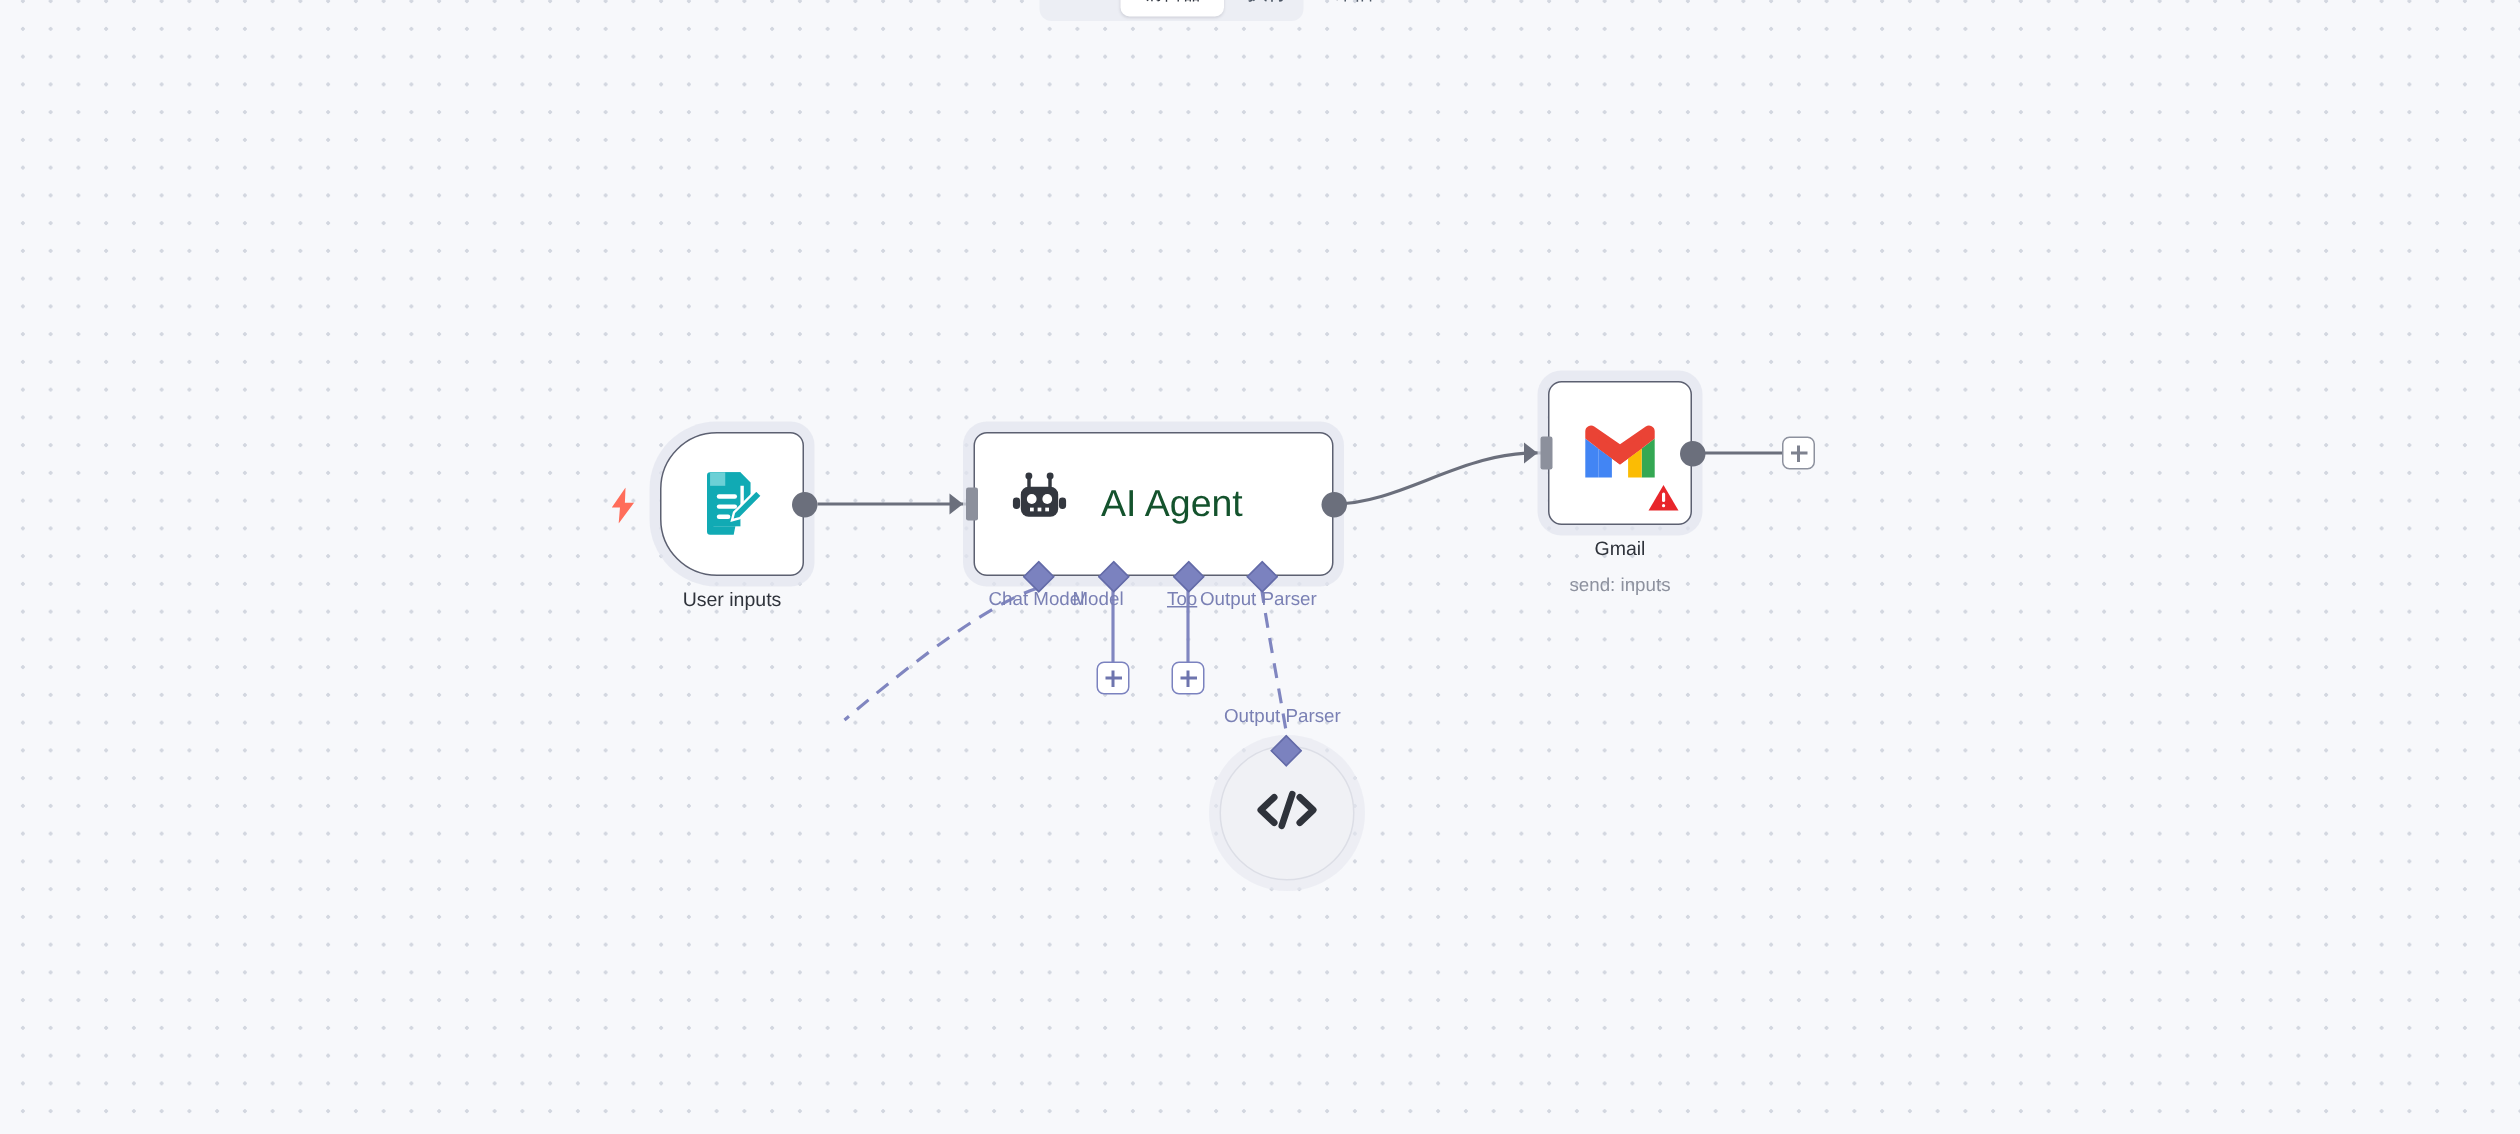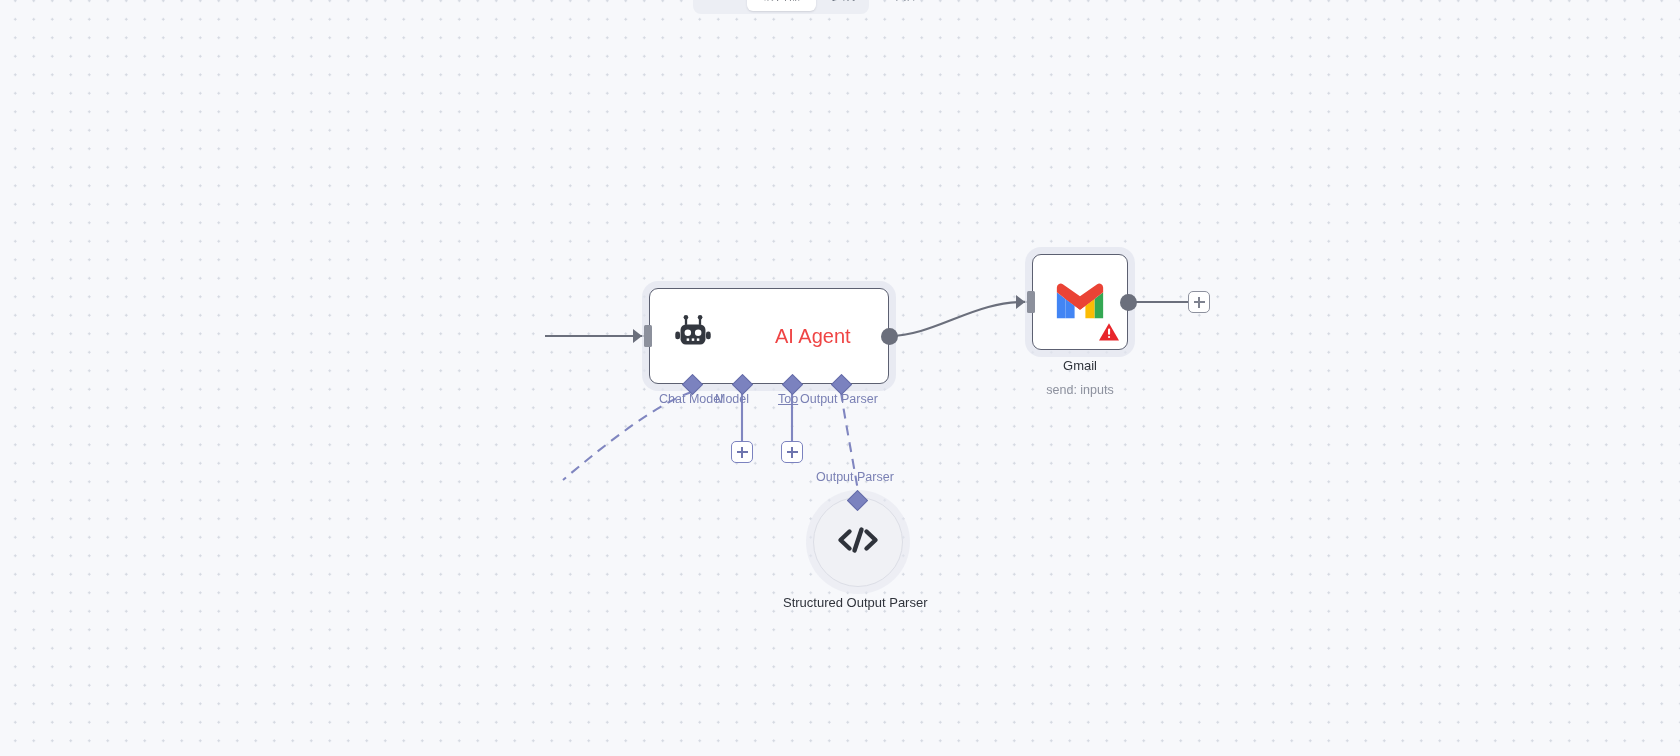--- a/index.html
+++ b/index.html
@@ -74,21 +74,21 @@
   }
 
   
   .agent-body {
     width: 240px; height: 96px;
     border-radius: 9px;
     display: flex; align-items: center;
     padding-left: 20px;
     gap: 18px;
   }
-  .agent-title { font-size: 20px; color: #ef4444; white-space: nowrap; margin-left: 41px; }
+  .agent-title { font-size: 25px; color: #14532d; white-space: nowrap; }
 
   
   .action-body {
     width: 96px; height: 96px;
     border-radius: 9px;
     display: flex; align-items: center; justify-content: center;
   }
 
   
   .sub-body {
@@ -210,20 +210,42 @@
 
     <path d="M 692 392 C 660 402 610 440 563 480" stroke="#8086c0" stroke-width="2.1" fill="none" stroke-dasharray="10 7"></path>
 
     <path d="M 742 392 L 742 443" stroke="#8086c0" stroke-width="2.1" fill="none"></path>
 
     <path d="M 792 392 L 792 443" stroke="#8086c0" stroke-width="2.1" fill="none"></path>
 
     <path d="M 841 392 C 845 420 852 455 858 491" stroke="#8086c0" stroke-width="2.1" fill="none" stroke-dasharray="10 7"></path>
   </svg>
 
+  <div class="node" style="left:440px; top:288px;">
+    <div class="node-body trigger-body">
+      <span>
+        <svg width="54" height="54" viewBox="0 0 48 48">
+          <path d="M11 7h18l6 6v9l-4 4V15h-6V9H13v30h13l-1 5H11a1.8 1.8 0 0 1-1.8-1.8V8.8A1.8 1.8 0 0 1 11 7z" fill="#11aab4"></path>
+          <rect x="11" y="7" width="18" height="32" fill="#11aab4"></rect>
+          <rect x="11" y="7" width="9" height="8" fill="#6cd0d6"></rect>
+          <rect x="15" y="20" width="12" height="2.6" rx="1.3" fill="#ffffff"></rect>
+          <rect x="15" y="26" width="12" height="2.6" rx="1.3" fill="#ffffff"></rect>
+          <rect x="15" y="32" width="8" height="2.6" rx="1.3" fill="#ffffff"></rect>
+          <path d="M38.4 17.6l3.4 3.4-13.2 13.2-4.6 1.2 1.2-4.6z" fill="#11aab4" stroke="#ffffff" stroke-width="1.4"></path>
+        </svg>
+      </span>
+    </div>
+    <div class="port-dot" style="left:88px; top:40px;"></div>
+    <div class="node-label" style="top:104px;">User inputs</div>
+    <div class="bolt" style="left:-34px; top:37px;">
+      <svg width="19" height="24" viewBox="0 0 16 22">
+        <path d="M9.4 0L1 12.2h5L5.2 22 14.6 9.3H9L9.4 0z" fill="#ff6d5a"></path>
+      </svg>
+    </div>
+  </div>
 
   <div class="node" style="left:649px; top:288px;">
     <div class="node-body agent-body">
       <span>
         <svg width="46" height="46" viewBox="0 0 48 48">
           <rect x="11" y="14" width="26" height="21" rx="5.5" fill="#33373f"></rect>
           <rect x="5.5" y="21.5" width="5" height="8" rx="2.4" fill="#33373f"></rect>
           <rect x="37.5" y="21.5" width="5" height="8" rx="2.4" fill="#33373f"></rect>
           <rect x="15.5" y="7" width="2.4" height="7.5" fill="#33373f"></rect>
           <rect x="30.1" y="7" width="2.4" height="7.5" fill="#33373f"></rect>
@@ -293,16 +315,15 @@
       <span>
         <svg width="44" height="32" viewBox="0 0 44 32">
           <g stroke="#2f333b" stroke-width="4.4" fill="none" stroke-linecap="round" stroke-linejoin="round">
             <path d="M13.5 7.5L4.5 16l9 8.5"></path>
             <path d="M30.5 7.5L39.5 16l-9 8.5"></path>
             <path d="M25.5 5.5l-7 21"></path>
           </g>
         </svg>
       </span>
     </div>
-    <div class="node-label wrap" style="top:98px;">Structured Output Parser</div>
   </div>
 
 </div>
 
 </body></html>

